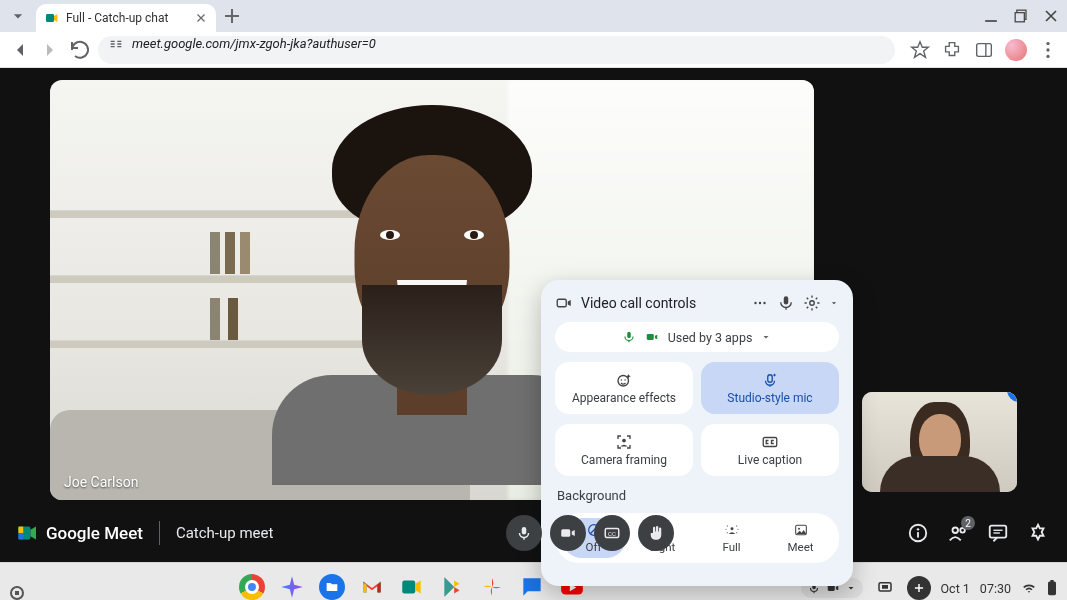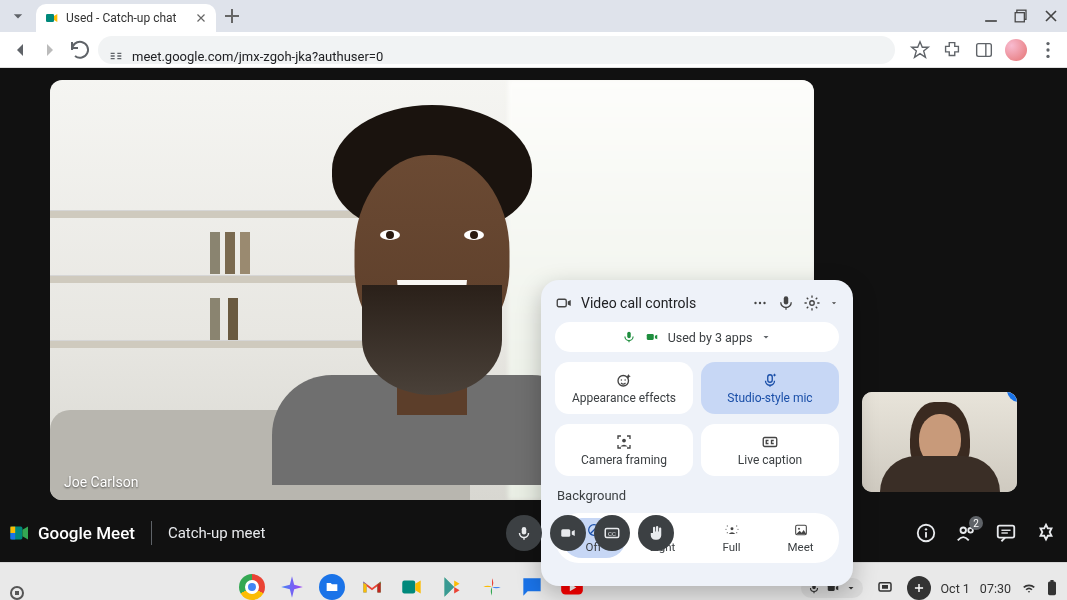--- a/index.html
+++ b/index.html
@@ -12,21 +12,21 @@
 .tab .favicon { width: 16px; height: 16px; border-radius: 3px; display: flex; align-items: center; justify-content: center; }
 .tab .title { font-size: 12px; color: #333; white-space: nowrap; overflow: hidden; text-overflow: ellipsis; flex: 1; }
 .tab .close { width: 14px; height: 14px; display: flex; align-items: center; justify-content: center; cursor: pointer; color: #555; }
 .newtab { width: 24px; height: 24px; display: flex; align-items: center; justify-content: center; margin-bottom: 4px; cursor: pointer; color: #555; }
 .win-controls { position: absolute; right: 6px; top: 0; height: 32px; display: flex; align-items: center; gap: 10px; }
 .win-controls div { width: 20px; height: 20px; display: flex; align-items: center; justify-content: center; cursor: pointer; color: #444; }
 
 .toolbar { height: 36px; background: #fff; border-bottom: 1px solid #e0e0e0; display: flex; align-items: center; padding: 0 8px; gap: 6px; }
 .toolbar .navbtn { width: 24px; height: 24px; display: flex; align-items: center; justify-content: center; cursor: pointer; color: #5f6368; border-radius: 12px; }
 .toolbar .navbtn.disabled { color: #bbb; cursor: default; }
-.omnibox { flex: 1; height: 28px; background: #f1f3f4; border-radius: 14px; display: flex; align-items: flex-end; padding: 0 10px; gap: 8px; color: #5f6368; font-size: 13px; }
+.omnibox { flex: 1; height: 28px; background: #f1f3f4; border-radius: 14px; display: flex; align-items: flex-start; padding: 0 10px; gap: 8px; color: #5f6368; font-size: 13px; font-style: italic; }
 .omnibox .url { color: #202124; }
 .toolbar .right-icons { display: flex; align-items: center; gap: 10px; margin-left: 8px; }
 .toolbar .right-icons div { width: 22px; height: 22px; display: flex; align-items: center; justify-content: center; cursor: pointer; color: #5f6368; }
 .avatar-dot { width: 20px; height: 20px; border-radius: 50%; background: radial-gradient(circle at 30% 30%, #f8bbd0, #e57373); }
 
 
 .page { position: relative; height: 494px; background: #111; }
 .video-main { position: absolute; left: 50px; top: 12px; width: 764px; height: 420px; border-radius: 12px; overflow: hidden; background: #333; }
 .video-main .scene { position: absolute; inset: 0; }
 .scene .wall { position: absolute; inset: 0; background: linear-gradient(180deg, #f5f5f2 0%, #e8e7e2 60%, #d8d7d1 100%); }
@@ -69,21 +69,21 @@
 .tile { flex: 1; background: #fff; border-radius: 14px; height: 52px; display: flex; flex-direction: column; align-items: center; justify-content: center; gap: 2px; font-size: 12px; color: #3c4043; cursor: pointer; }
 .tile.active { background: #c7d7f5; color: #1a4fa8; }
 .tile .ticon { width: 18px; height: 18px; color: inherit; }
 .section-label { font-size: 13px; color: #3c4043; margin-top: 2px; padding-left: 2px; }
 .bg-row { background: #fff; border-radius: 24px; height: 50px; display: flex; align-items: center; justify-content: space-around; padding: 4px; }
 .bg-opt { width: 64px; display: flex; flex-direction: column; align-items: center; gap: 2px; font-size: 11.5px; color: #3c4043; cursor: pointer; border-radius: 20px; padding: 4px 0; }
 .bg-opt.active { background: #c7d7f5; border-radius: 20px; }
 .bg-opt .bicon { width: 16px; height: 16px; }
 
 
-.bottombar { position: absolute; left: 0; bottom: 0; width: 100%; height: 58px; display: flex; align-items: center; padding: 0 10px; gap: 16px; color: #e8eaed; }
+.bottombar { position: absolute; left: 0; bottom: 0; width: 100%; height: 58px; display: flex; align-items: center; padding: 0 18px; gap: 16px; color: #e8eaed; }
 .bb-logo { display: flex; align-items: center; gap: 8px; }
 .bb-logo .logo-box { width: 20px; height: 16px; position: relative; }
 .bb-logo .prod { font-size: 17px; font-weight: 500; color: #fff; }
 .bb-divider { width: 1px; height: 24px; background: #5f6368; }
 .bb-title { font-size: 15px; color: #e8eaed; }
 .bb-spacer { flex: 1; }
 .round-btn { width: 36px; height: 36px; border-radius: 50%; background: #3c4043; display: flex; align-items: center; justify-content: center; color: #e8eaed; cursor: pointer; }
 .bb-right { display: flex; align-items: center; gap: 18px; }
 .bb-right .ricon { width: 22px; height: 22px; color: #e8eaed; cursor: pointer; position: relative; display: flex; align-items: center; justify-content: center; }
 .badge { position: absolute; top: -6px; right: -6px; background: #5f6368; color: #fff; font-size: 10px; width: 14px; height: 14px; border-radius: 50%; display: flex; align-items: center; justify-content: center; }
@@ -109,21 +109,21 @@
         <path fill="#5f6368" d="M7 10l5 5 5-5z"></path>
       </svg>
   </div>
   <div class="tab">
     <div class="favicon">
       <svg viewBox="0 0 24 24">
           <rect x="3" y="6" width="12" height="12" rx="2" fill="#00897b"></rect>
           <path fill="#fbbc04" d="M15 9l5-3v12l-5-3z"></path>
         </svg>
     </div>
-    <div class="title">Used - Catch-up chat</div>
+    <div class="title">Full - Catch-up chat</div>
     <div class="close">
       <svg viewBox="0 0 24 24">
           <path stroke="#666" stroke-width="2" fill="none" d="M6 6l12 12M18 6L6 18"></path>
         </svg>
     </div>
   </div>
   <div class="newtab">
     <svg viewBox="0 0 24 24">
         <path stroke="#666" stroke-width="2" d="M12 5v14M5 12h14"></path>
       </svg>

